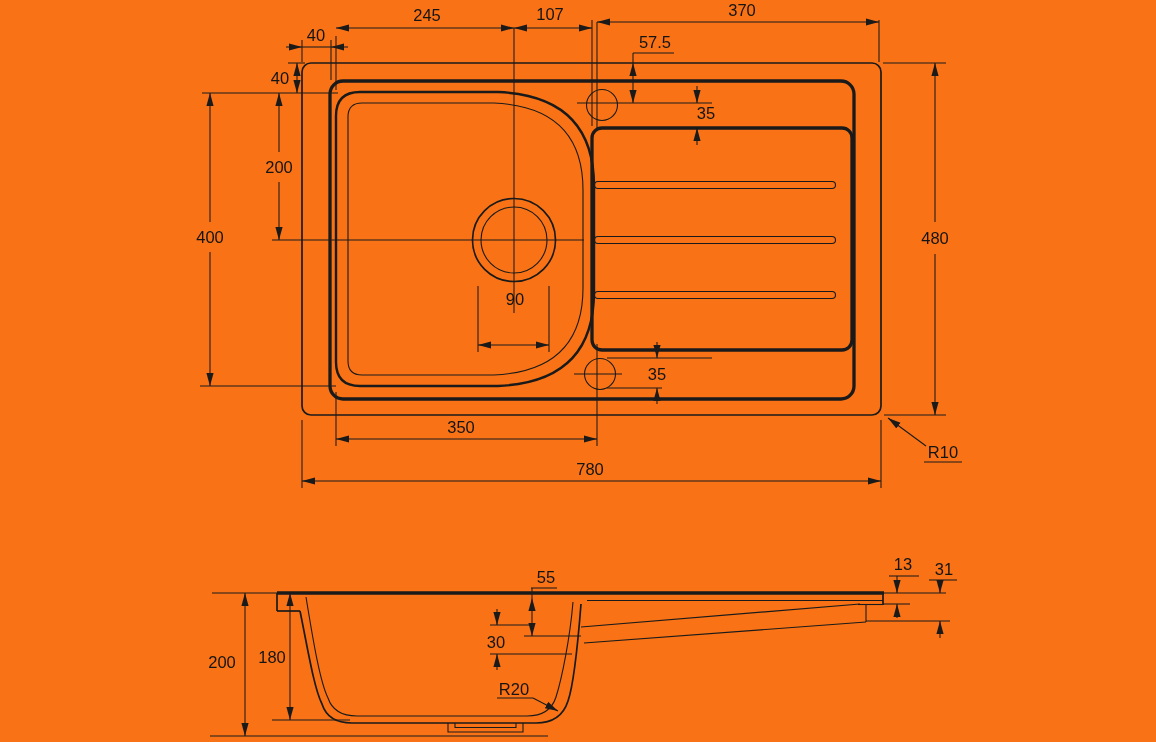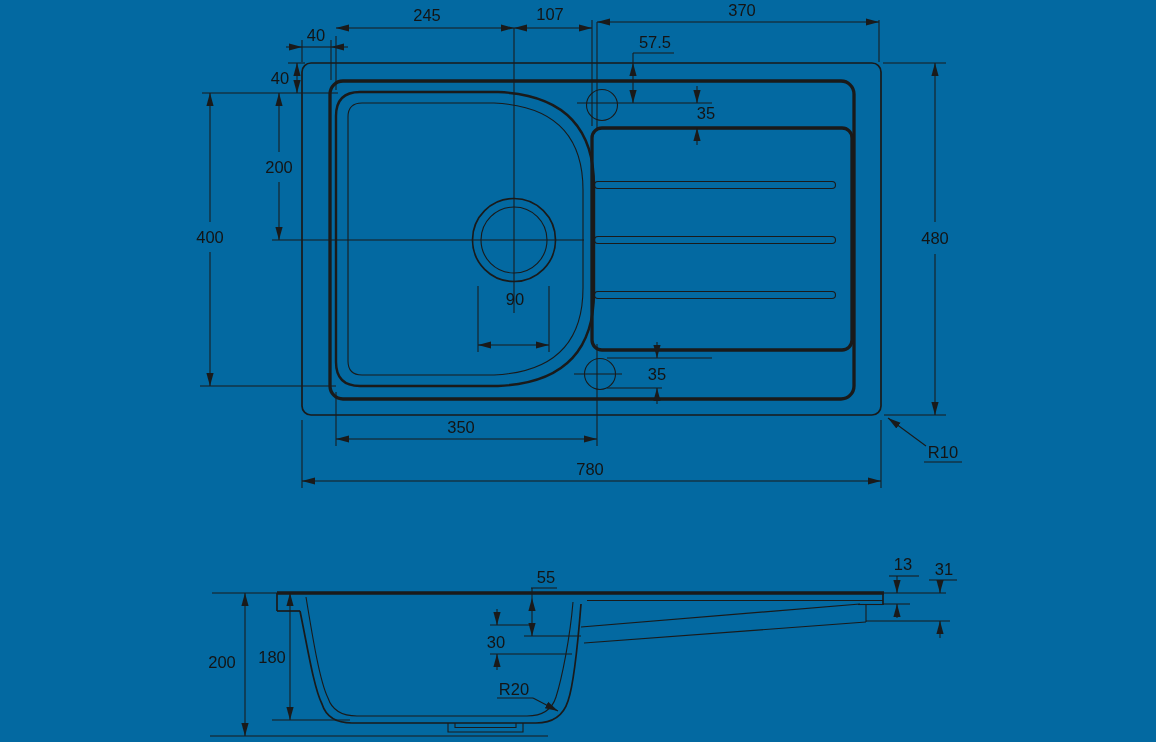--- a/index.html
+++ b/index.html
@@ -1,16 +1,16 @@
 <!DOCTYPE html>
 <html><head>
 <meta charset="utf-8">
 <style>
   html,body{margin:0;padding:0;background:#ffffff;}
-  #stage{position:relative;width:1156px;height:742px;background:#0369a1;overflow:hidden;}
+  #stage{position:relative;width:1156px;height:742px;background:#f97316;overflow:hidden;}
   svg{display:block;}
   .t  {stroke:#1a1a1a;stroke-width:1.1;fill:none;}
   .m  {stroke:#1a1a1a;stroke-width:1.7;fill:none;}
   .b  {stroke:#1a1a1a;stroke-width:2.4;fill:none;}
   .B  {stroke:#1a1a1a;stroke-width:3.3;fill:none;}
   .dim{stroke:#1a1a1a;stroke-width:1.05;fill:none;}
   text{font-family:"Liberation Sans", sans-serif;font-size:16.5px;fill:#141414;}
   .lbl{text-anchor:middle;}
 </style>
 </head>

